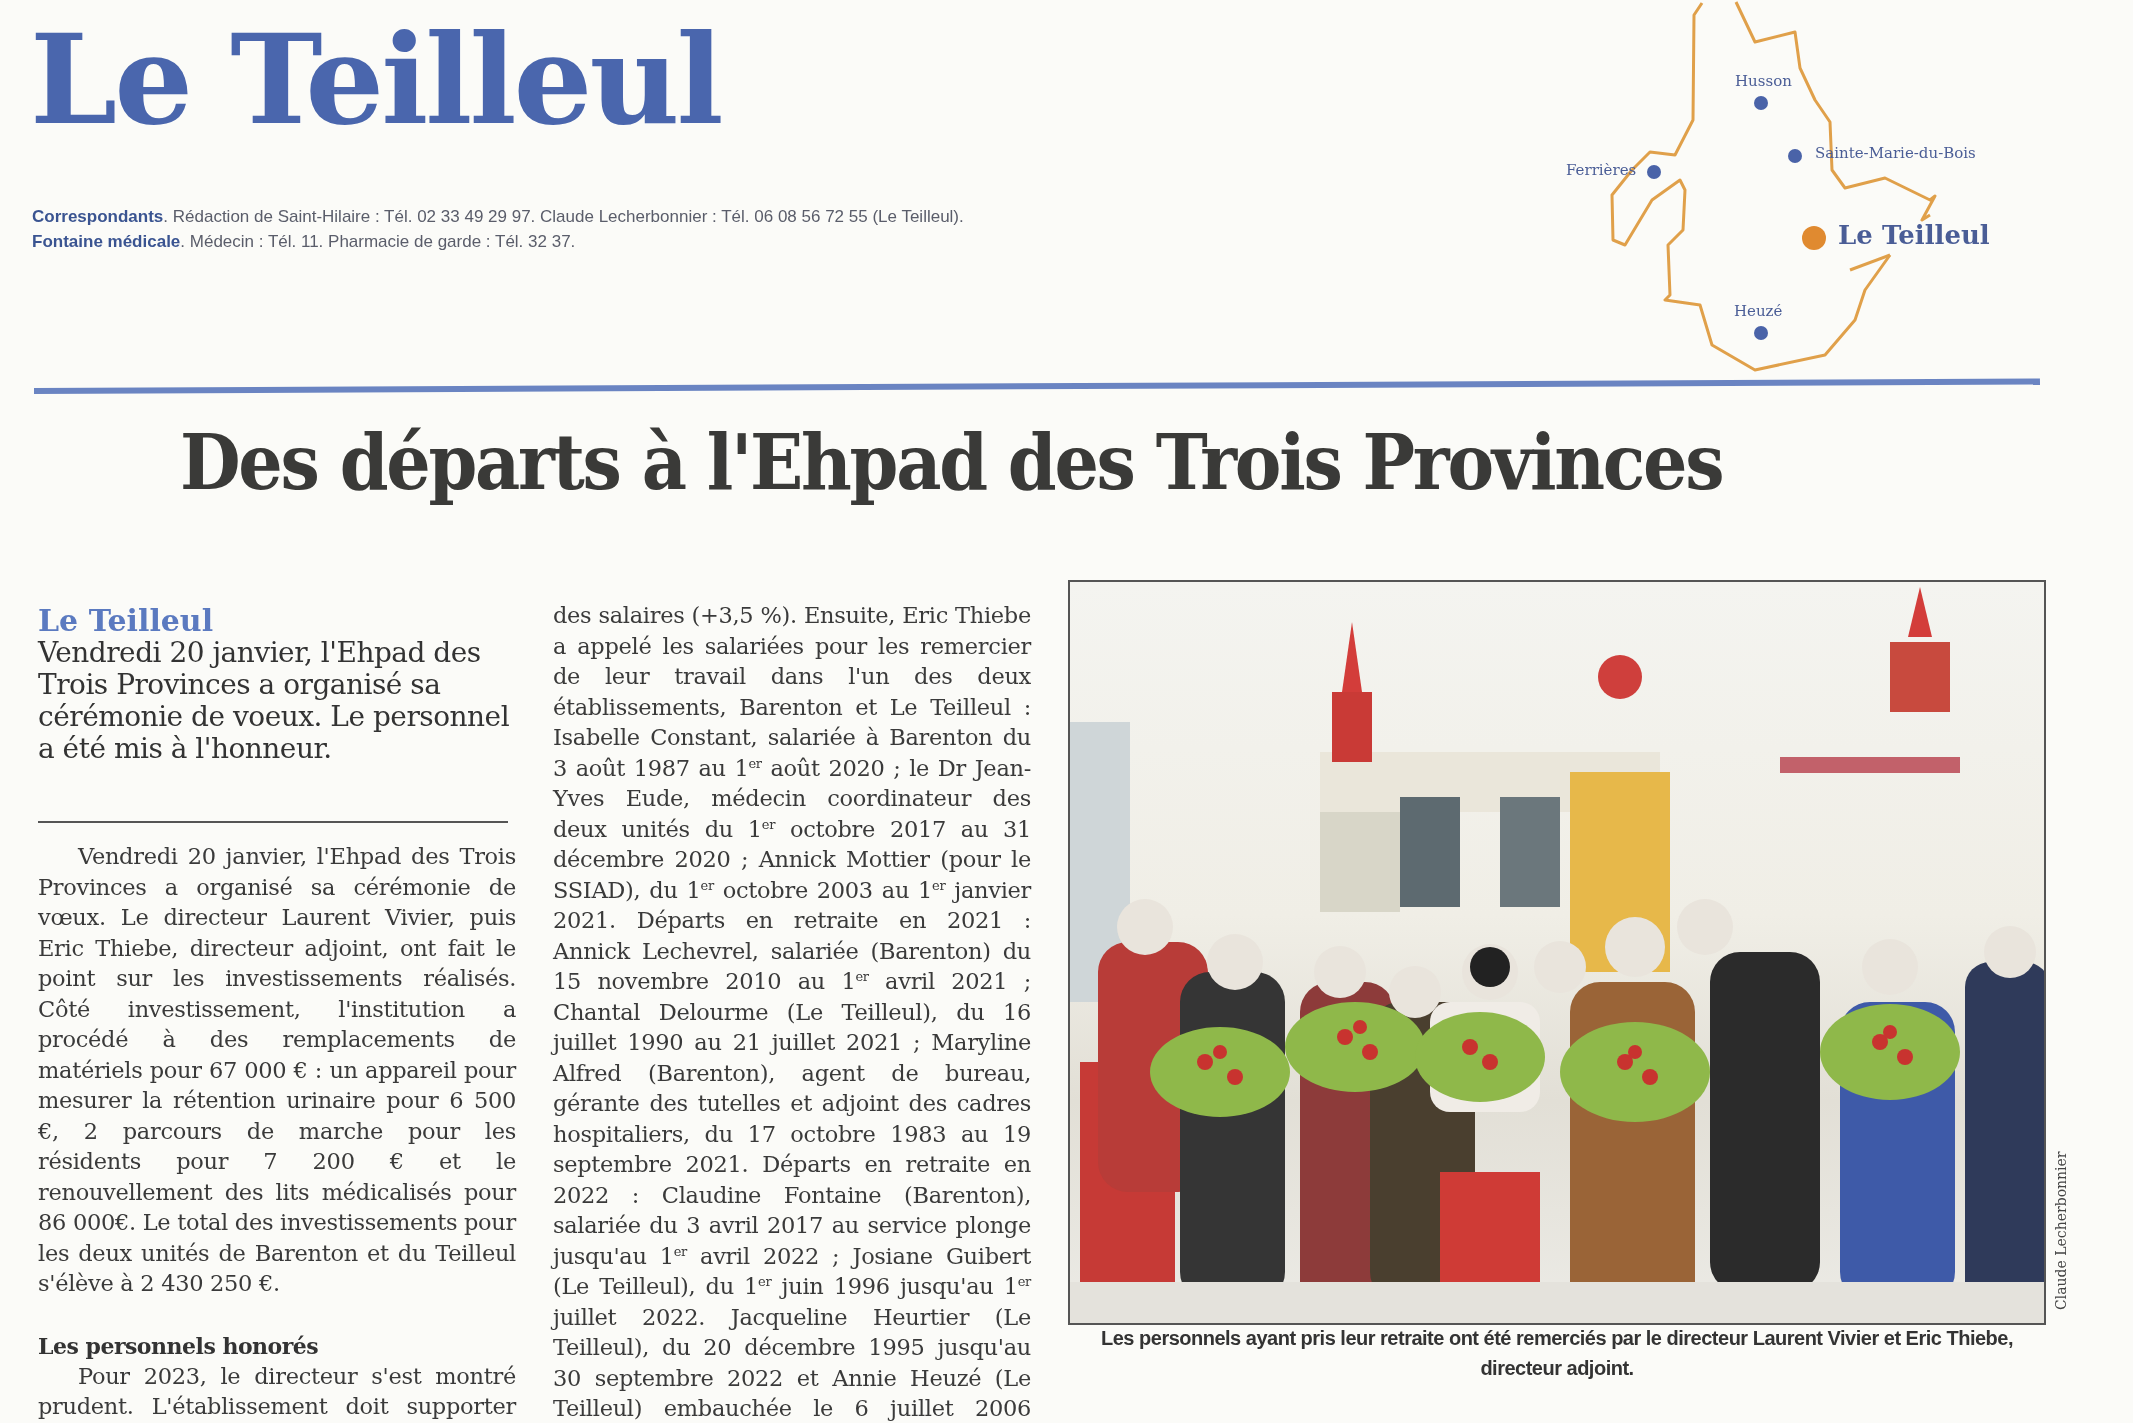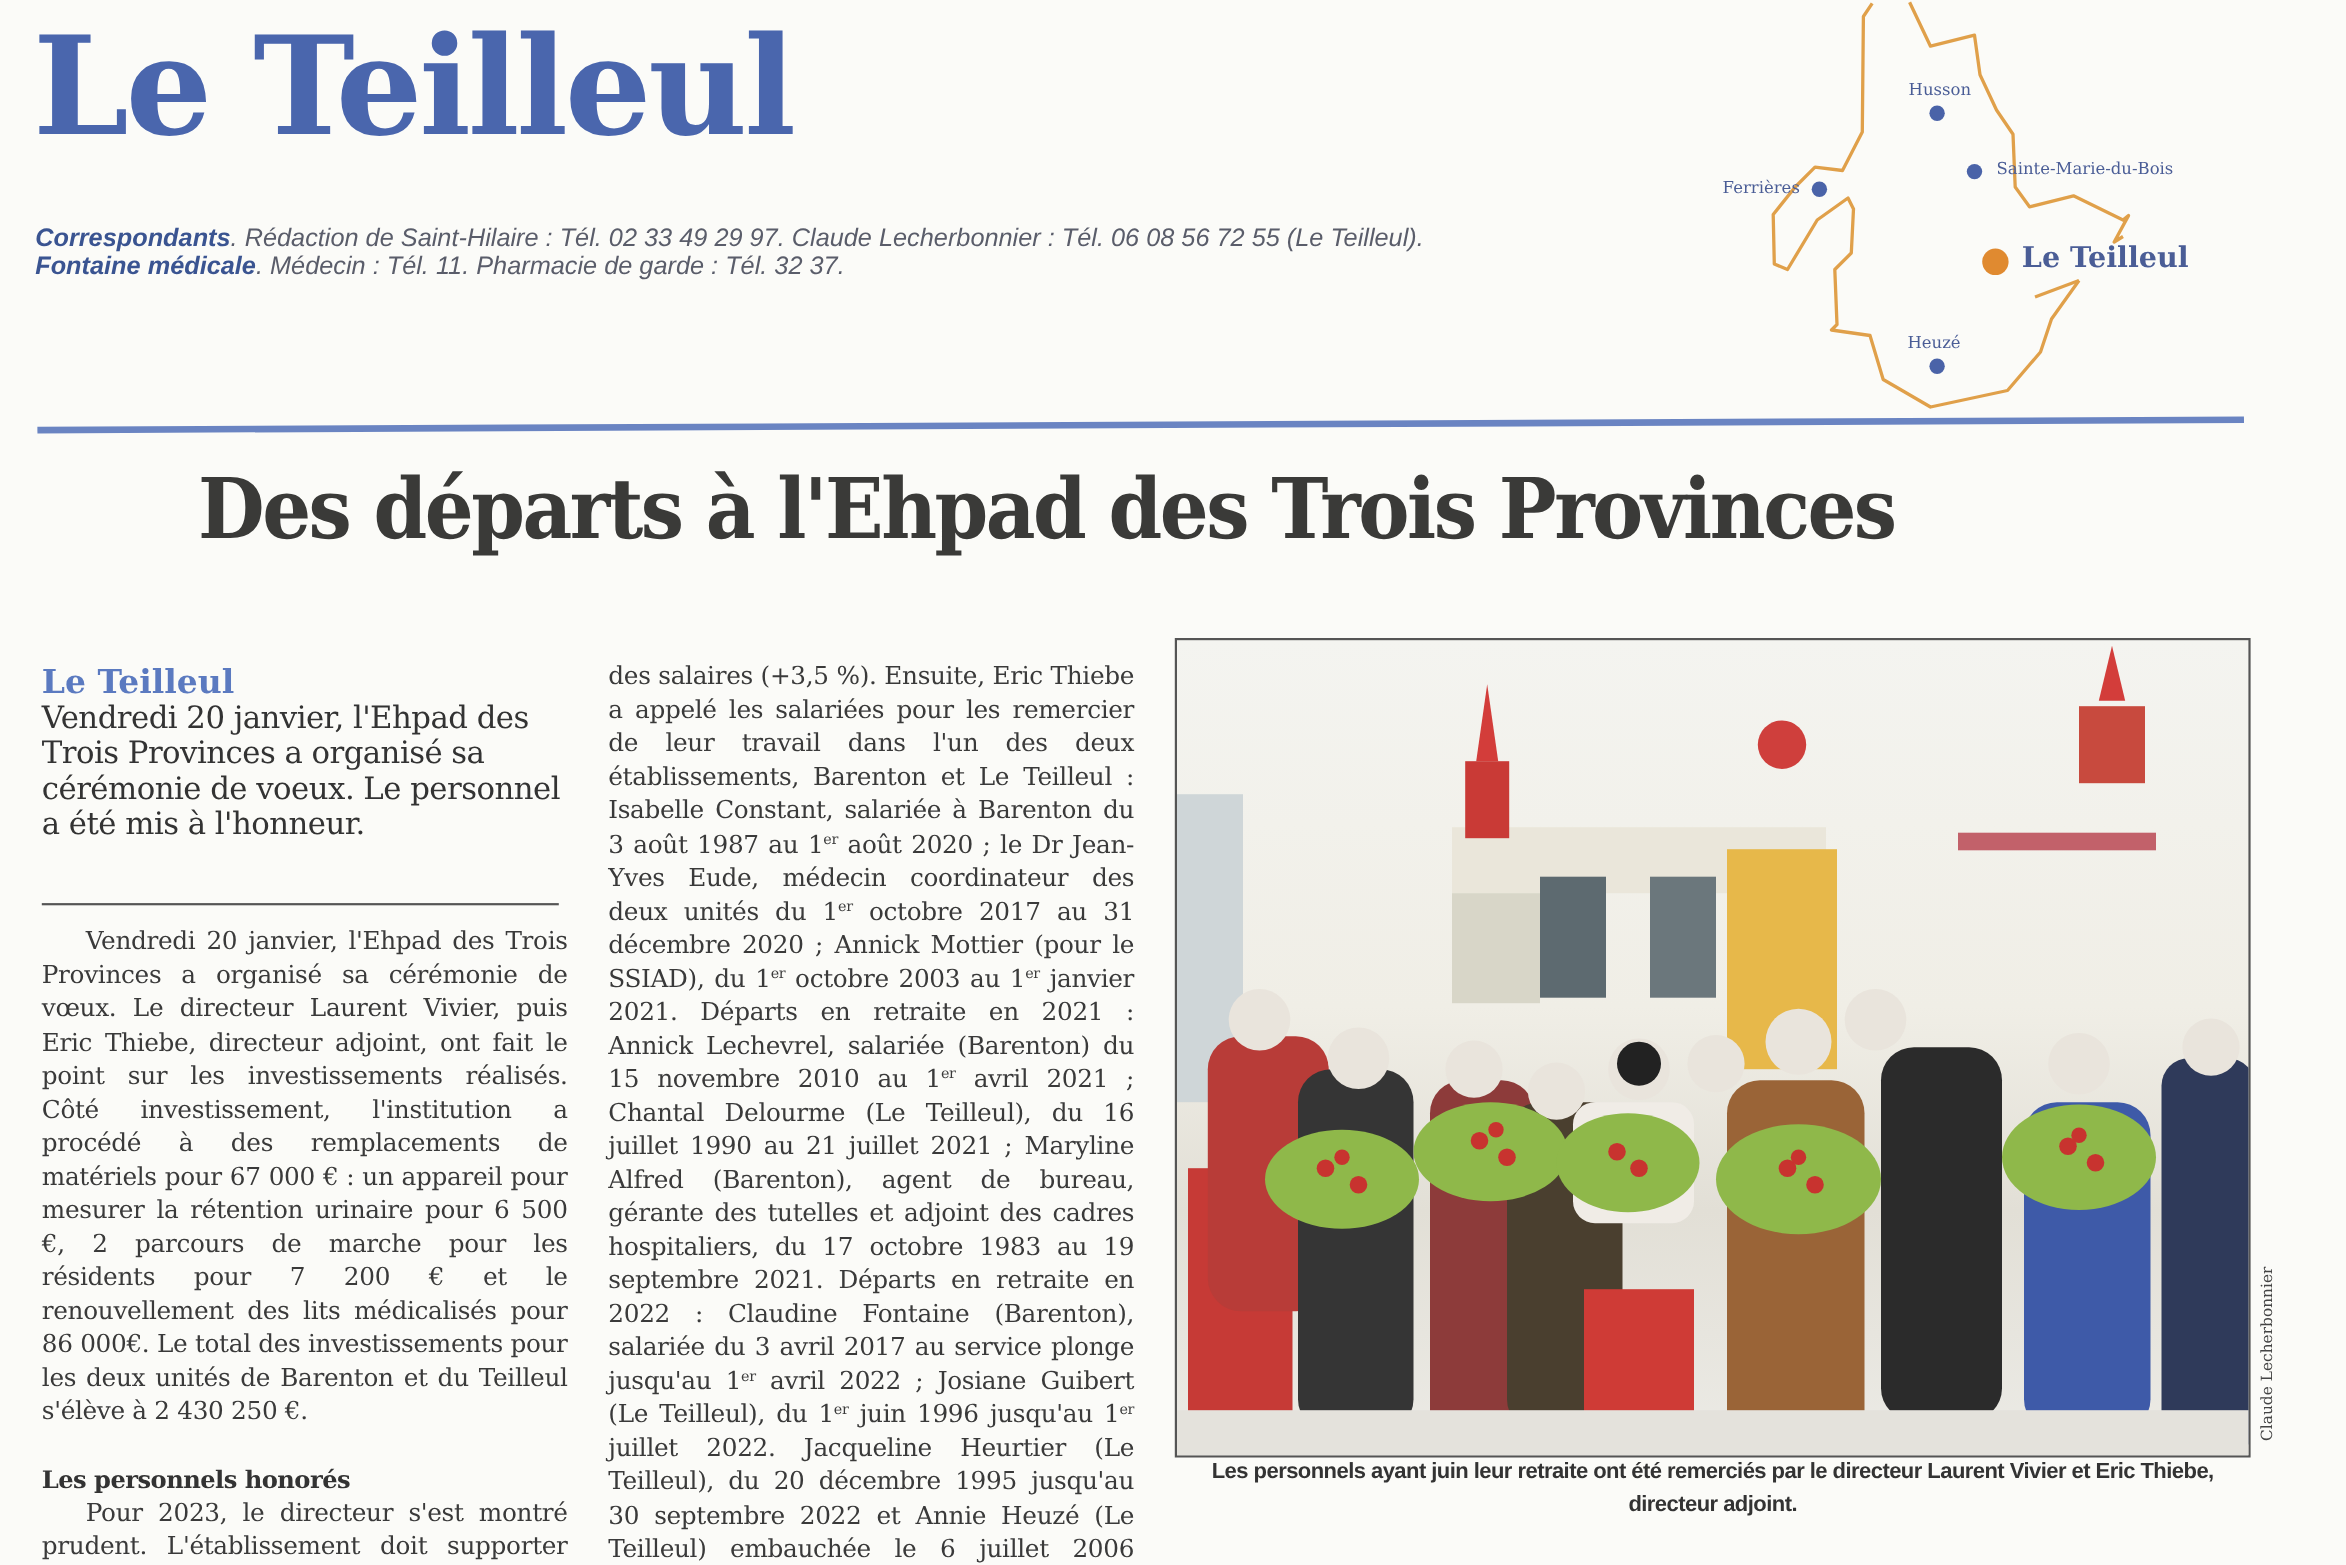--- a/index.html
+++ b/index.html
@@ -8,23 +8,22 @@
 
   .town-title {
     position: absolute; left: 30px; top: 18px;
     font-family: "DejaVu Serif", serif; font-weight: bold;
     font-size: 124px; line-height: 1; letter-spacing: -3px;
     color: #4a66ad;
   }
 
   .info-block {
     position: absolute; left: 32px; top: 204px; width: 1330px;
-    font-family: "Liberation Sans", sans-serif; font-size: 23px; line-height: 25px;
+    font-family: "Liberation Sans", sans-serif; font-size: 17px; line-height: 25px;
     color: #5a5d6a;
-    font-style: italic;
   }
   .info-line { display: block; }
   .info-label { color: #3a5491; font-weight: bold; }
 
   .map {
     position: absolute; left: 1550px; top: 0; width: 583px; height: 380px;
   }
   .map svg { position: absolute; left: 0; top: 0; }
   .map-label {
     position: absolute; font-family: "DejaVu Serif", serif; font-size: 15px;
@@ -207,13 +206,13 @@
           <circle cx="820" cy="450" r="7"></circle>
       </g>
     </g>
 
     <rect x="0" y="700" width="978" height="45" fill="#e4e2dc"></rect>
   </svg>
 </div>
 
 <div class="photo-credit">Claude Lecherbonnier</div>
 
-<div class="caption">Les personnels ayant juin leur retraite ont été remerciés par le directeur Laurent Vivier et Eric Thiebe, directeur adjoint.</div>
+<div class="caption">Les personnels ayant pris leur retraite ont été remerciés par le directeur Laurent Vivier et Eric Thiebe, directeur adjoint.</div>
 
 </body></html>

